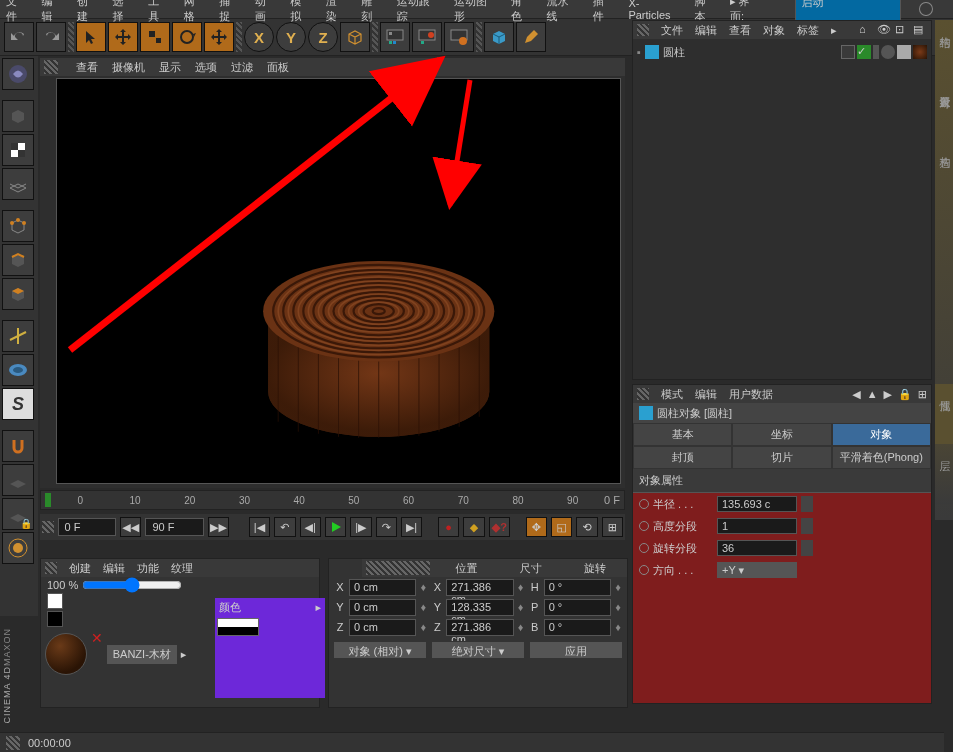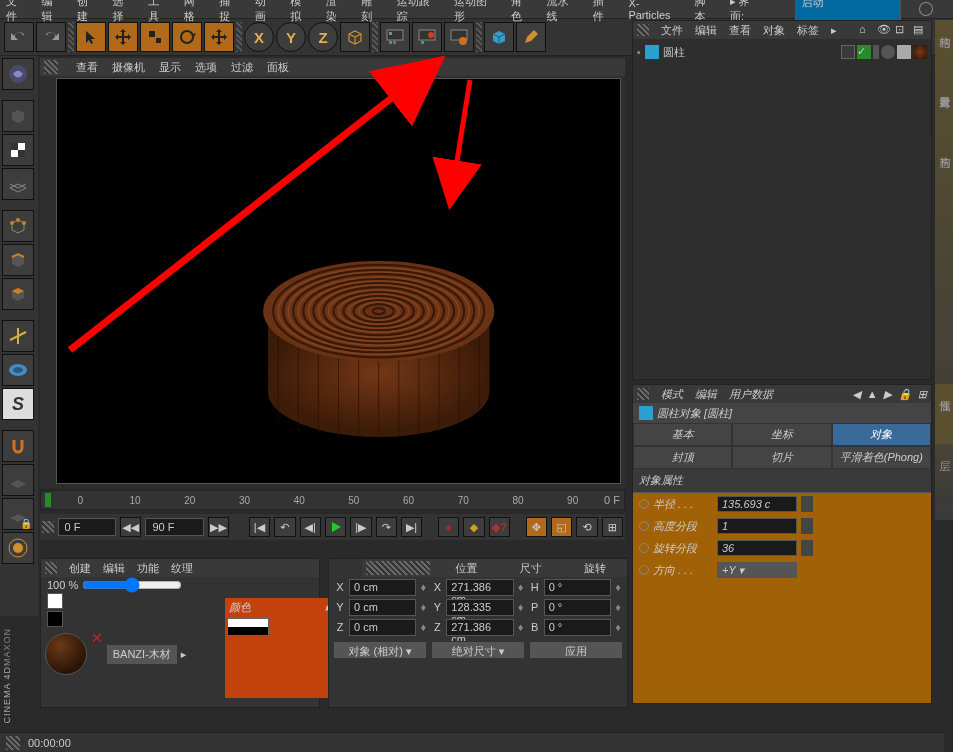--- a/index.html
+++ b/index.html
@@ -35,42 +35,42 @@
 .pbtn.q { color: #b03030; font-weight:bold;}
 .matpanel { position: absolute; left: 40px; top: 558px; width: 280px; height: 150px; background: #333; border: 1px solid #222; }
 .matpanel .menu { height: 18px; background: #393939; display: flex; align-items: center; padding: 0 4px; gap: 12px; }
 .matslider { height: 16px; display: flex; align-items: center; gap: 4px; padding: 2px 6px; }
 .matslider input { width: 100px; }
 .matlist { position: relative; height: 110px; }
 .matitem { position: absolute; display: flex; align-items: center; gap: 4px; }
 .matswatch { width: 42px; height: 42px; border-radius: 50%; background: radial-gradient(circle at 35% 30%, #6a3a18, #2a1405 70%); border: 1px solid #555; }
 .matname { background: #555; padding: 2px 6px; }
 .smallsw { width: 16px; height: 16px; border: 1px solid #555; }
-.layerpanel { position: absolute; left: 225px; top: 598px; width: 110px; height: 100px; background: #c2410c; font-style: italic; }
+.layerpanel { position: absolute; left: 215px; top: 598px; width: 110px; height: 100px; background: #6d28d9; }
 .layerhead { height: 18px; display: flex; align-items: center; padding: 0 4px; }
 .coordpanel { position: absolute; left: 328px; top: 558px; width: 300px; height: 150px; background: #333; border: 1px solid #222; }
 .coordpanel .head { height: 18px; background: #393939; display: flex; align-items: center; margin-left: 33px; }
 .coordpanel .head .grip { width: 14px; height: 14px; background: repeating-linear-gradient(45deg,#666 0 2px,#333 2px 4px); margin: 0 4px; }
 .coordpanel .head span { flex: 1; text-align: center; }
 .coordrow { height: 20px; display: flex; align-items: center; gap: 2px; padding: 1px 4px; }
 .coordrow .lbl { width: 14px; text-align: center; }
 .coordrow .val { flex: 1; background: #1a1a1a; border: 1px solid #555; padding: 1px 4px; height: 17px; }
 .coordrow .sp { width: 10px; text-align:center; color:#888;}
 .coordbtns { display: flex; gap: 4px; padding: 4px; align-items: center; }
 .coordbtns .btn { flex: 1; background: #555; border: 1px solid #333; text-align: center; padding: 2px; height:18px;}
 .objpanel { position: absolute; left: 632px; top: 20px; width: 300px; height: 360px; background: #2e2e2e; border: 1px solid #222; }
 .objpanel .menu { height: 18px; background: #393939; display: flex; align-items: center; padding: 0 4px; gap: 12px; }
 .objpanel .icons { margin-left: auto; display: flex; gap: 4px; }
 .objpanel .icons span { width: 14px; height: 14px; display: inline-block; }
 .objtree { padding: 4px; }
 .objrow { display: flex; align-items: center; gap: 4px; height: 18px; }
 .objrow .cyl { width: 14px; height: 14px; background: #2aa0d0; }
 .objrow .tags { margin-left: auto; display: flex; gap: 2px; }
 .objrow .tags span { width: 14px; height: 14px; background: #555; }
-.attrpanel { position: absolute; left: 632px; top: 384px; width: 300px; height: 320px; background: #a16207; border: 1px solid #222; font-style: italic; }
+.attrpanel { position: absolute; left: 632px; top: 384px; width: 300px; height: 320px; background: #7f1d1d; border: 1px solid #222; }
 .attrpanel .menu { height: 18px; background: #393939; display: flex; align-items: center; padding: 0 4px; gap: 12px; }
 .attrhead { height: 20px; background: #444; display: flex; align-items: center; padding: 0 6px; gap: 4px; }
 .attrtabs { display: flex; flex-wrap: wrap; }
 .attrtabs .tab { flex: 1 0 33%; text-align: center; background: #444; border: 1px solid #333; padding: 3px; min-width: 90px; }
 .attrtabs .tab.on { background: #3a6a9a; color: #fff; }
 .attrsection { padding: 4px 6px; background: #3a3a3a; border-bottom: 1px solid #555; }
 .attrrow { display: flex; align-items: center; height: 22px; padding: 0 6px; gap: 4px; }
 .attrrow .dot { width: 10px; height: 10px; border: 1px solid #888; border-radius: 50%; }
 .attrrow .albl { width: 60px; }
 .attrrow .aval { width: 80px; background: #1a1a1a; border: 1px solid #555; padding: 1px 4px; height: 16px; }

